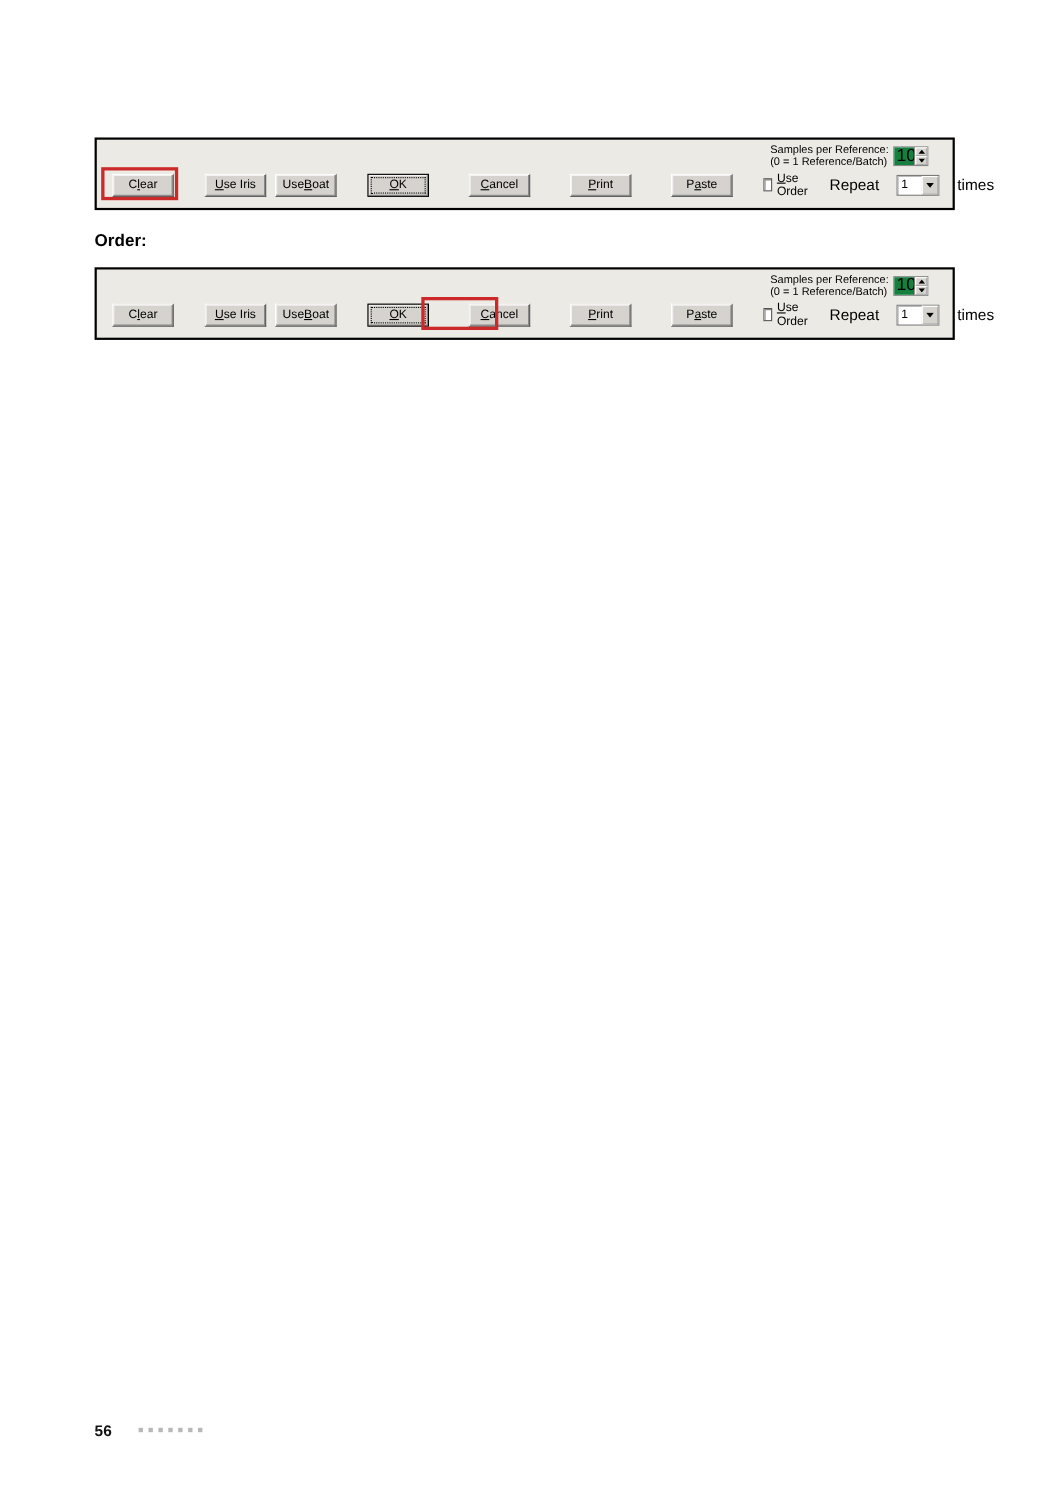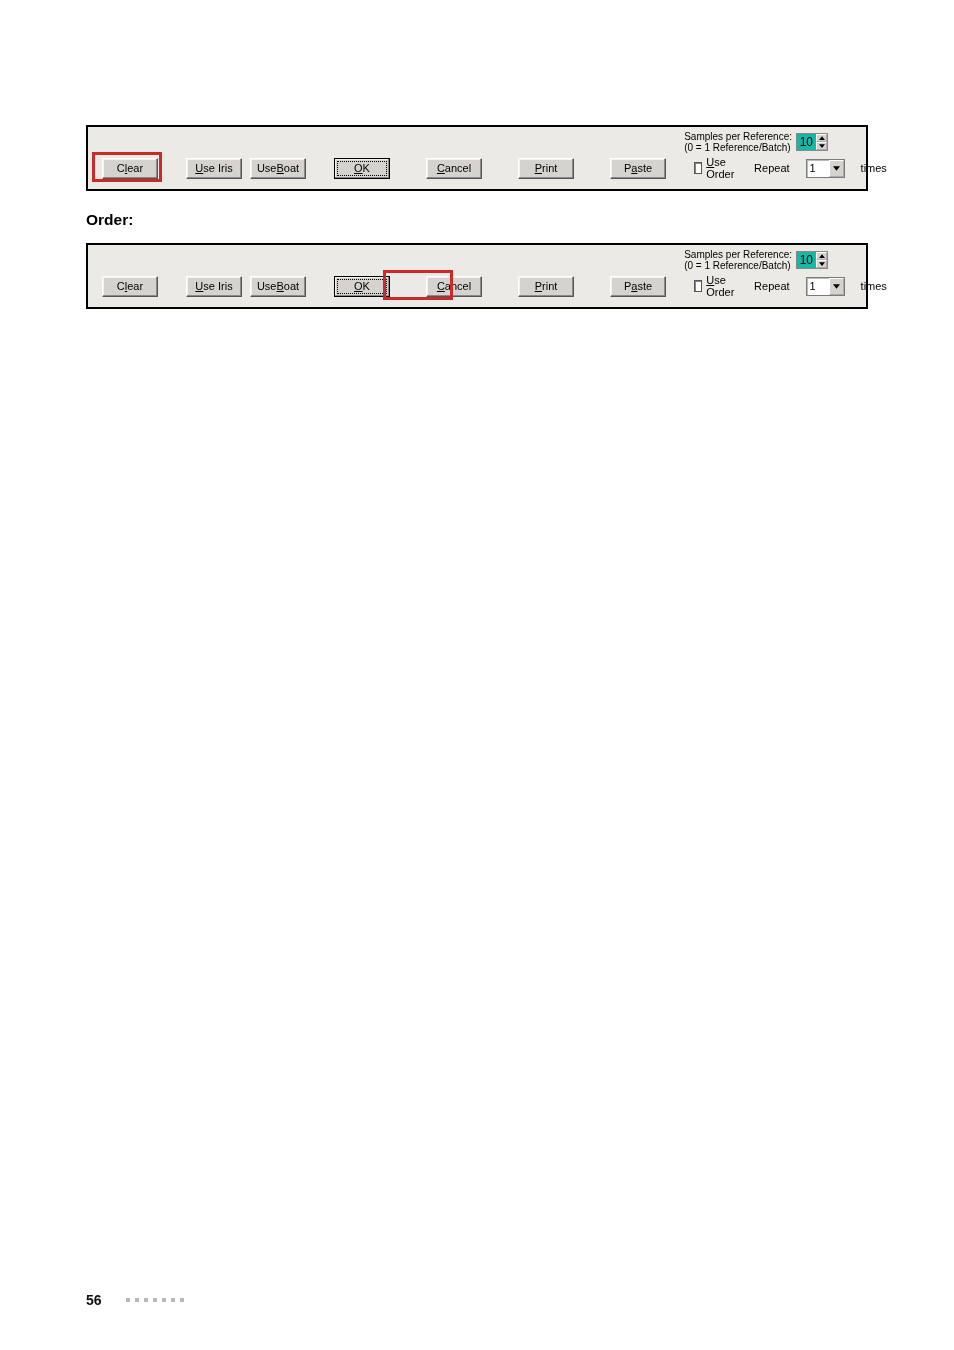--- a/index.html
+++ b/index.html
@@ -14,21 +14,21 @@
     position: relative;
   }
   .page {
     padding: 125px 86px 0 86px;
   }
   .dialog-strip {
     border: 2px solid #000;
     background: #eceae4;
     position: relative;
     margin-bottom: 20px;
-    padding: 4px 24px 8px 8px;
+    padding: 4px 8px 8px 8px;
   }
   .overlay-box {
     position: absolute;
     border: 3px solid #cc2a2a;
     pointer-events: none;
     z-index: 5;
   }
   .samples-row {
     display: flex;
     justify-content: flex-end;
@@ -48,23 +48,23 @@
     display: inline-flex;
     align-items: stretch;
     height: 18px;
     border: 1px solid #888;
     background: #fff;
   }
   .spin-val {
     width: 18px;
     text-align: right;
     padding: 1px 2px;
-    font-size: 12px;
+    font-size: 16px;
     line-height: 14px;
-    background: #14b8a6;
+    background: #15803d;
   }
   .spin-btns {
     display: flex;
     flex-direction: column;
     width: 12px;
     border-left: 1px solid #888;
   }
   .spin-btns div {
     flex: 1;
     background: #d6d3ce;
@@ -138,21 +138,21 @@
     line-height: 17px;
     text-align: left;
   }
   .combo-btn {
     width: 15px; height: 17px;
     background: #d6d3ce;
     border: 1px outset #fff;
     display: flex; align-items: center; justify-content: center;
   }
   .combo-btn svg { width: 7px; height: 5px; }
-  .plain { font-size: 11px; }
+  .plain { font-size: 14px; }
   .spacer { flex: 1; }
   p.body {
     font-size: 15.5px;
     line-height: 1.45;
     margin: 0 0 16px 0;
     color: #111;
     font-family: "Segoe UI", Calibri, Arial, sans-serif;
   }
   .heading {
     font-weight: 700;

